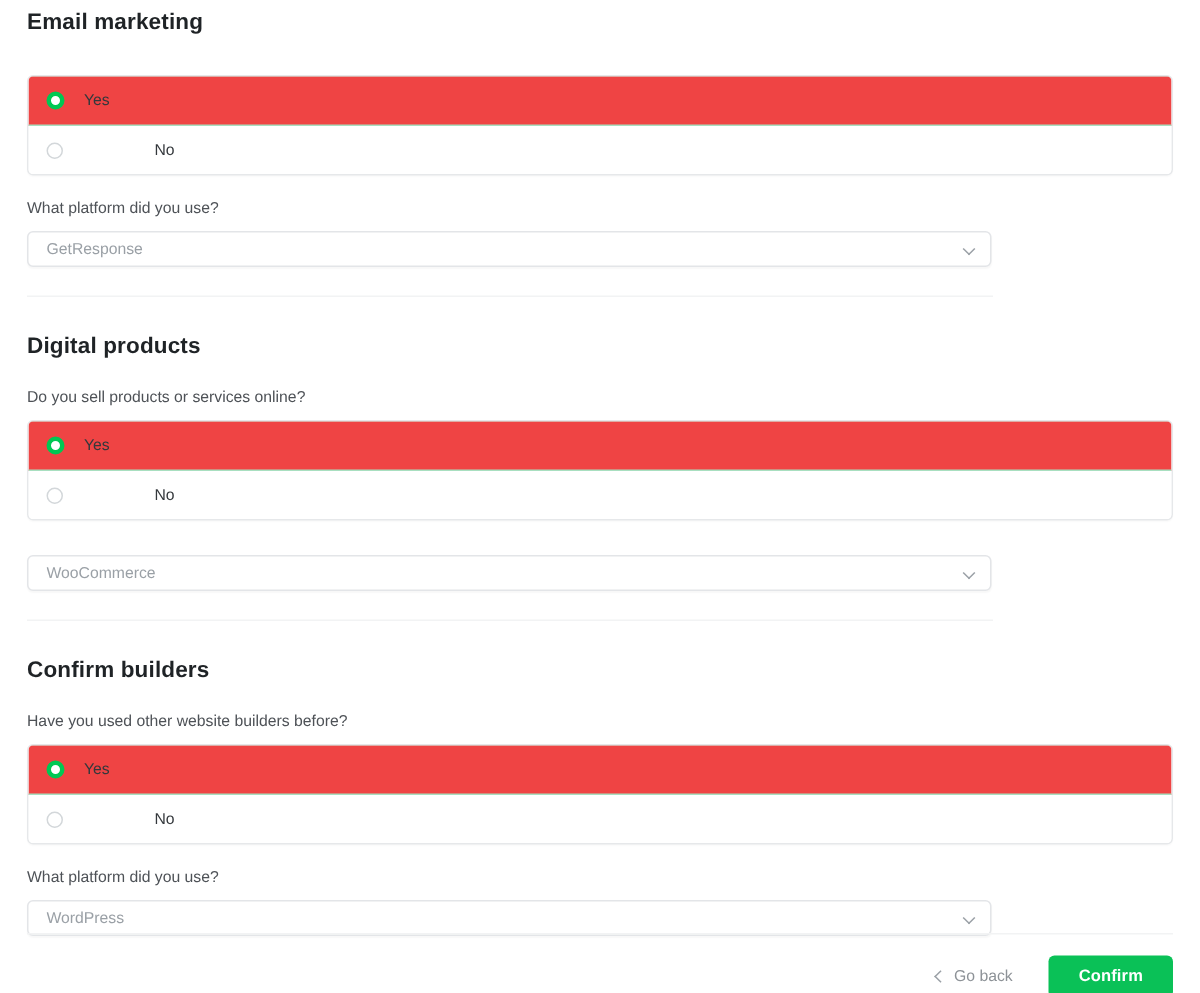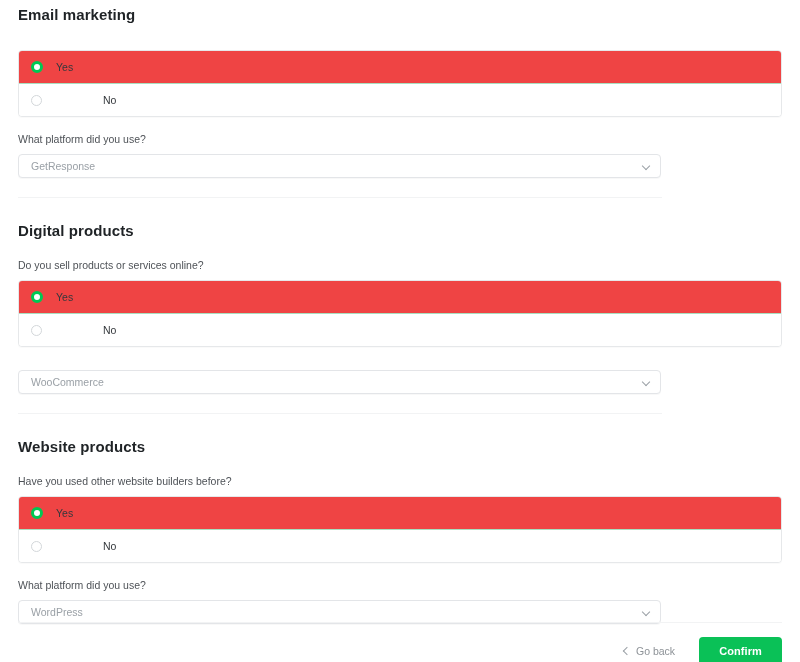--- a/index.html
+++ b/index.html
@@ -253,21 +253,21 @@
         <span class="select-value">WooCommerce</span>
         <span class="chev-down"></span>
       </div>
     </div>
 
     <div style="height:19px"></div>
     <hr class="divider" style="width:644px;">
     <div style="height:24px"></div>
 
     <div class="section">
-      <h2 class="section-title">Website products</h2>
+      <h2 class="section-title">Confirm builders</h2>
       <div style="height:18px"></div>
       <div class="field-label">Have you used other website builders before?</div>
       <div style="height:8px"></div>
       <div class="radio-group">
         <div class="radio-row selected">
           <span class="radio-mark"></span>
           <span class="radio-label">Yes</span>
         </div>
         <div class="radio-row">
           <span class="radio-mark"></span>

